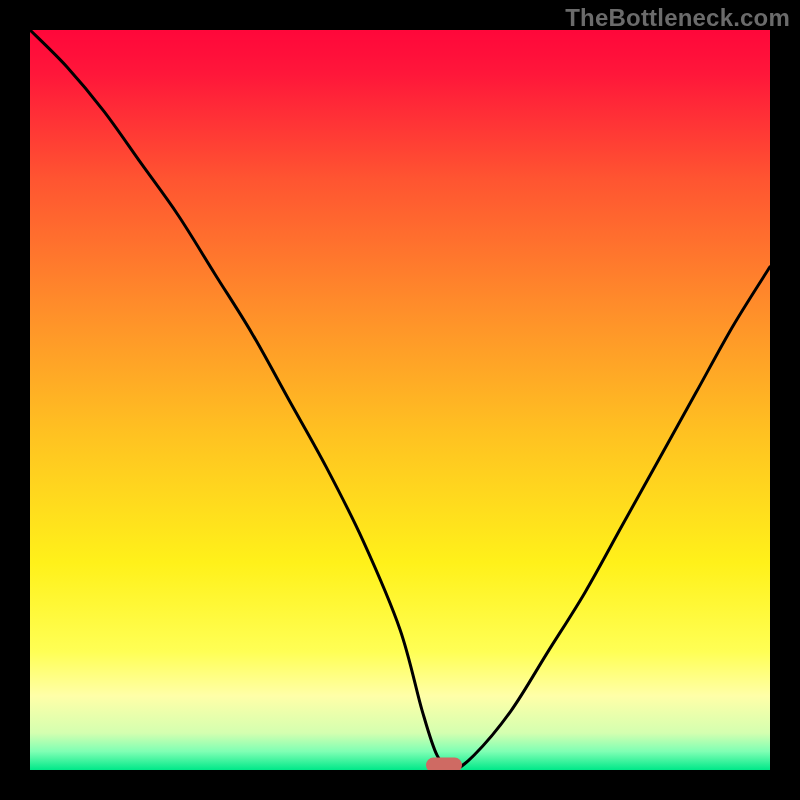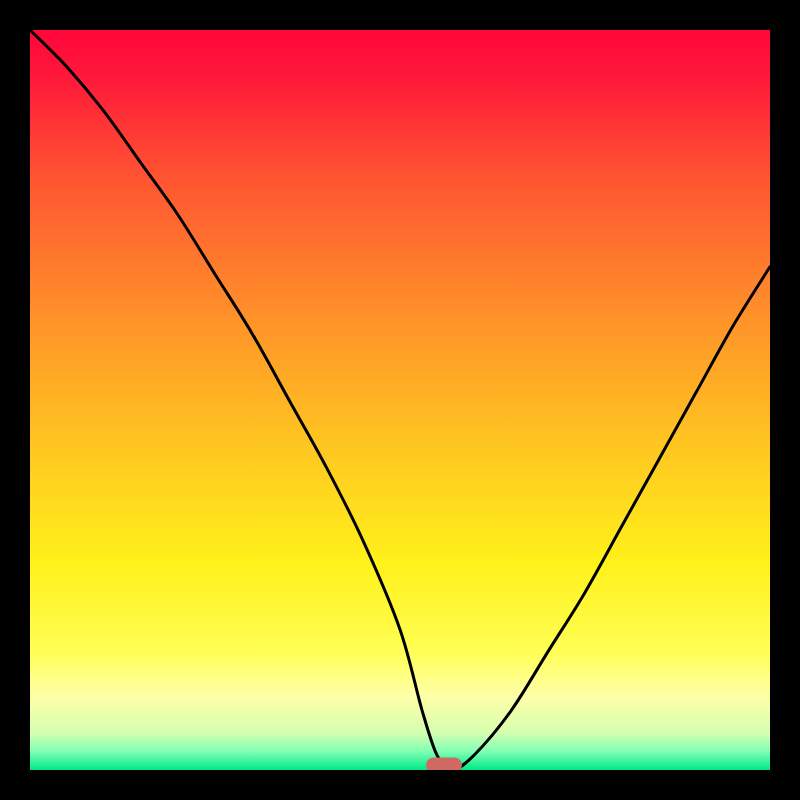--- a/index.html
+++ b/index.html
@@ -52,20 +52,21 @@
     background: #cf6a63;
     transform: translate(-50%, -50%);
     z-index: 4;
   }
 </style>
 </head>
 <body>
 
 <div class="frame">
 
+  <div class="watermark">TheBottleneck.com</div>
 
   <div class="plot-area">
 
     <svg class="gradient" viewBox="0 0 740 740" preserveAspectRatio="none">
       <defs>
         <linearGradient id="bg-grad" x1="0" y1="0" x2="0" y2="1">
             <stop offset="0%" stop-color="#ff073a"></stop>
             <stop offset="6%" stop-color="#ff173a"></stop>
             <stop offset="20%" stop-color="#ff5431"></stop>
             <stop offset="38%" stop-color="#ff8f2a"></stop>

